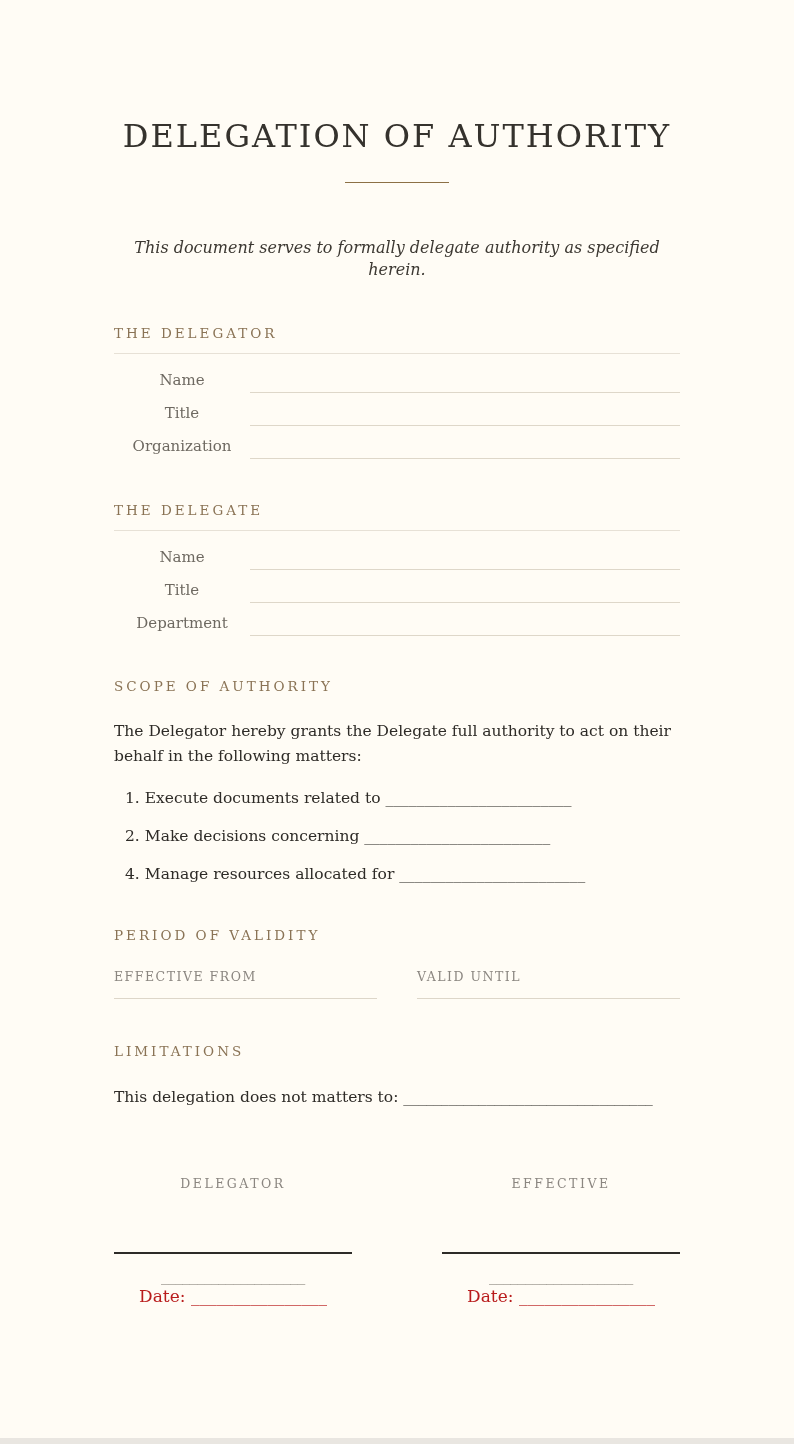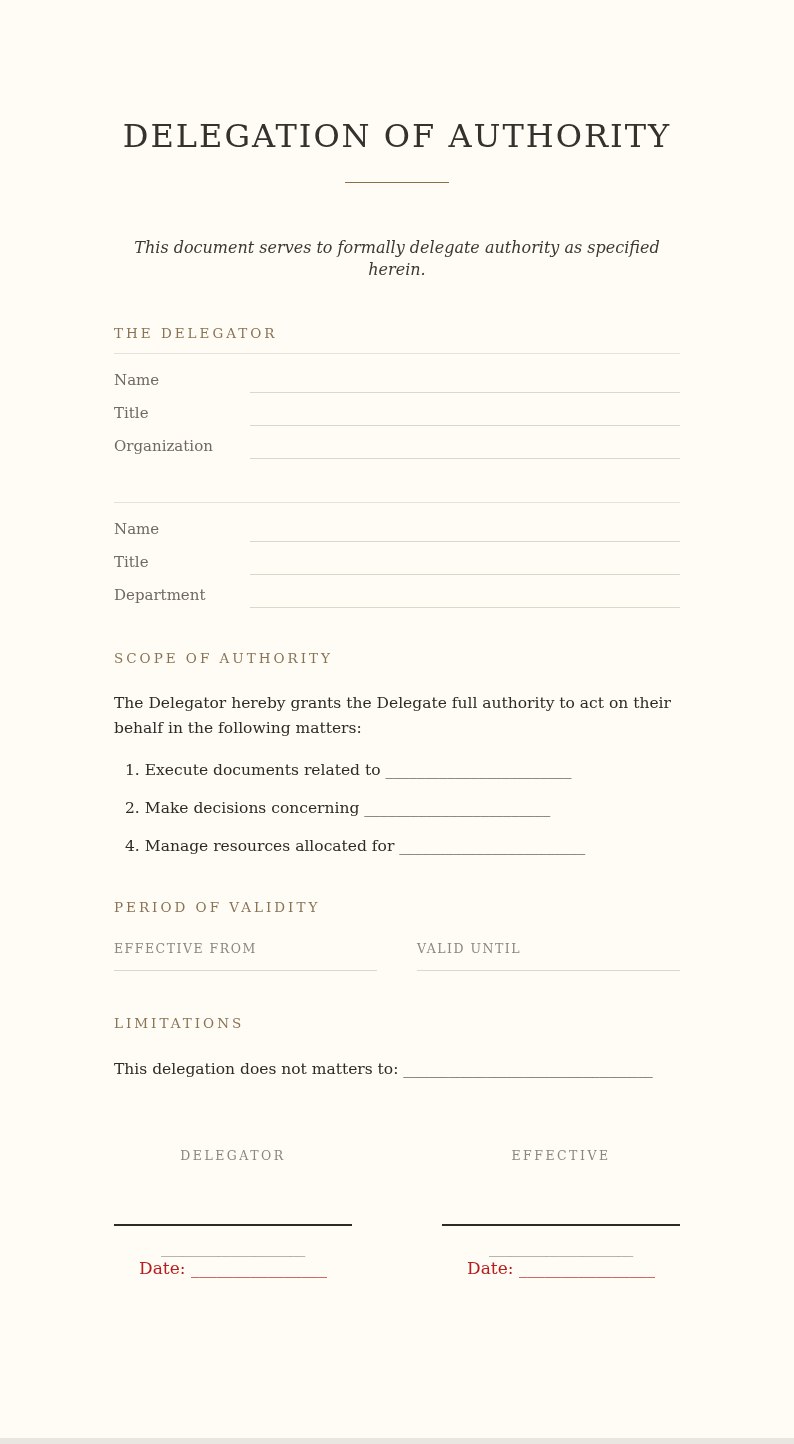--- a/index.html
+++ b/index.html
@@ -56,20 +56,21 @@
   .sec-rule {
     border: 0;
     border-top: 1px solid #e7e1d6;
     margin: 11px 0 0 0;
   }
   .fields { margin-top: 6px; }
   .field-row {
     display: flex;
     align-items: flex-end;
     height: 33px;
+    text-align: center;
   }
   .field-label {
     width: 136px;
     font-size: 15px;
     color: #6e6961;
     padding-bottom: 4px;
   }
   .field-line {
     flex: 1;
     border-bottom: 1px solid #ded7c9;
@@ -182,20 +183,21 @@
         <span class="field-line"></span>
       </div>
       <div class="field-row">
         <span class="field-label">Organization</span>
         <span class="field-line"></span>
       </div>
     </div>
   </div>
 
   <div class="section section-delegate">
+    <h2 class="sec-head">THE DELEGATE</h2>
     <hr class="sec-rule">
     <div class="fields">
       <div class="field-row">
         <span class="field-label">Name</span>
         <span class="field-line"></span>
       </div>
       <div class="field-row">
         <span class="field-label">Title</span>
         <span class="field-line"></span>
       </div>

